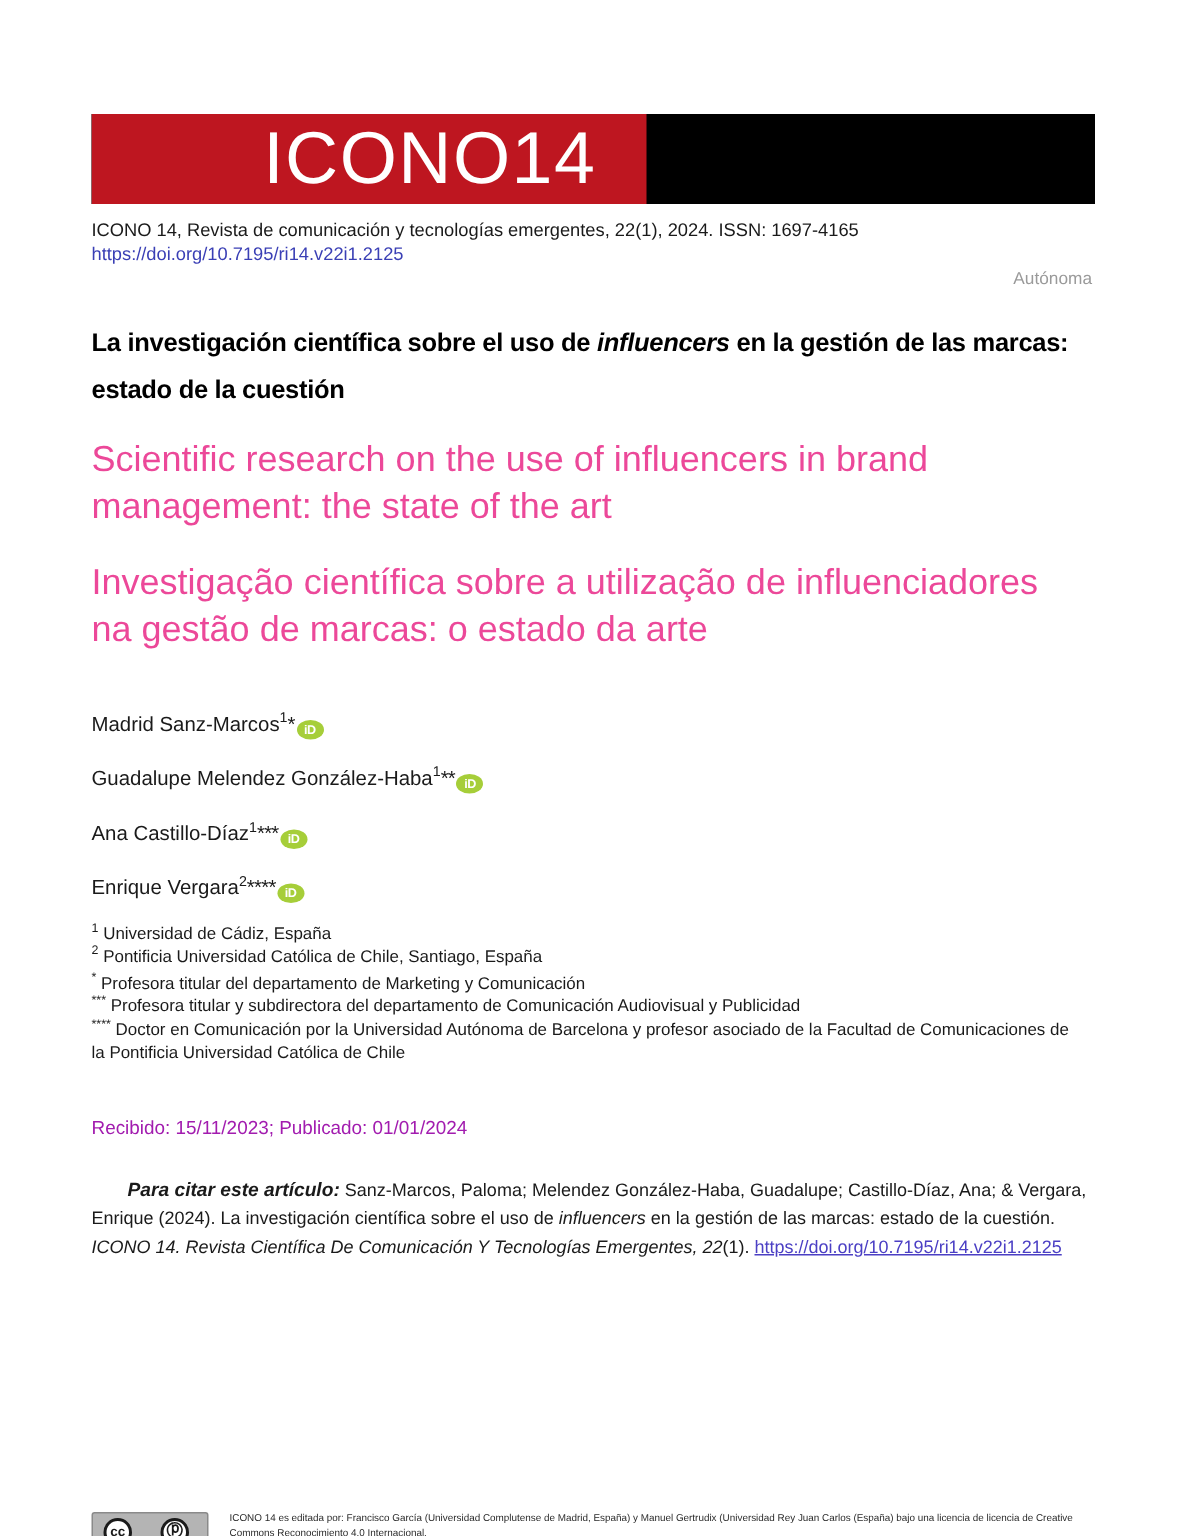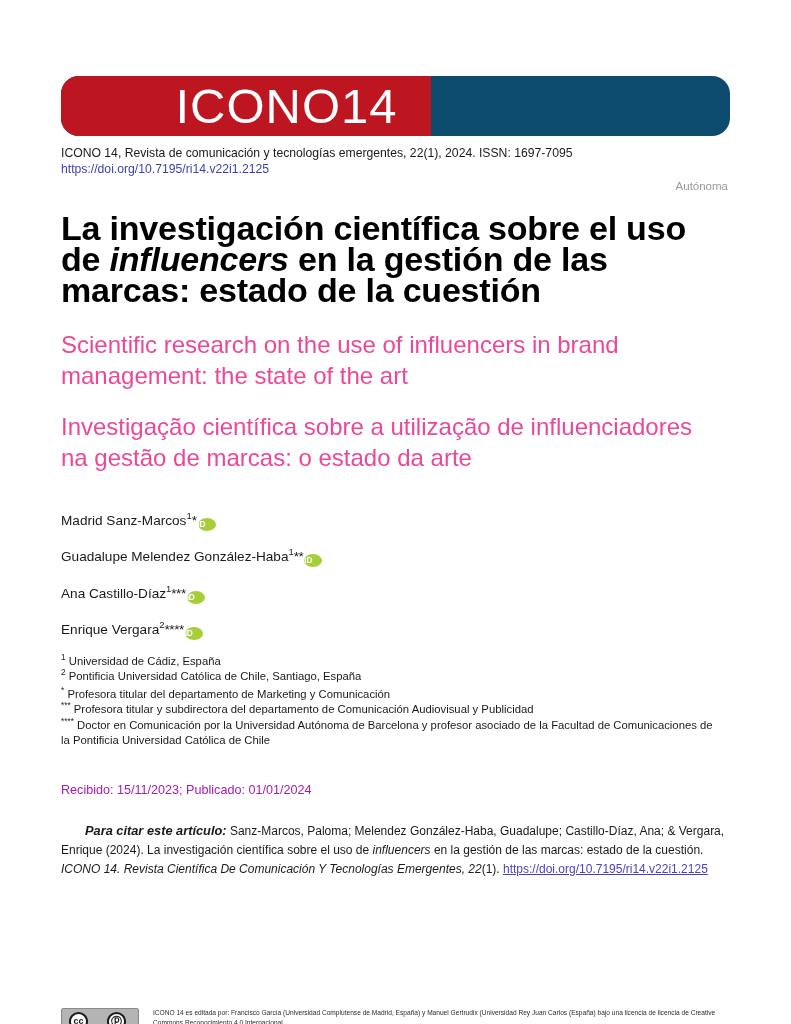--- a/index.html
+++ b/index.html
@@ -23,23 +23,22 @@
     box-sizing: border-box;
     padding: 0 61px;
   }
 
   
   .masthead {
     position: relative;
     margin-top: 76px;
     height: 60px;
     width: 669px;
-    background: #0c4a6e;
+    background: #000000;
     overflow: hidden;
-    border-radius: 18px;
   }
   .masthead-red {
     position: absolute;
     left: 0;
     top: 0;
     width: 370px;
     height: 100%;
     background: #be1620;
   }
   .masthead-wordmark {
@@ -80,21 +79,21 @@
     text-align: right;
     font-size: 11.5px;
     color: #9a9a9a;
     margin-top: 3px;
     padding-right: 2px;
   }
 
   
   .title-es {
     margin-top: 21px;
-    font-size: 34px;
+    font-size: 17px;
     font-weight: bold;
     line-height: 31px;
     letter-spacing: -0.2px;
     color: #000000;
     max-width: 660px;
   }
   .title-es .it {
     font-style: italic;
     font-weight: bold;
   }
@@ -129,21 +128,21 @@
   .orcid {
     display: inline-block;
     width: 18px;
     height: 13px;
     border-radius: 50%;
     background: #a6ce39;
     color: #ffffff;
     font-size: 8.4px;
     font-weight: bold;
     line-height: 13px;
-    text-align: left;
+    text-align: center;
     vertical-align: -2px;
     margin-left: 1px;
     letter-spacing: -0.3px;
     margin-top: 23px;
   }
 
   
   .affiliations {
     margin-top: 13px;
   }
@@ -241,21 +240,21 @@
 <body>
 
 <div class="page">
 
   <div class="masthead">
     <div class="masthead-red"></div>
     <div class="masthead-wordmark">ICONO14</div>
   </div>
 
   <div class="journal-line">
-    <span>ICONO 14, Revista de comunicación y tecnologías emergentes, 22(1), 2024. ISSN: 1697-7095</span>
+    <span>ICONO 14, Revista de comunicación y tecnologías emergentes, 22(1), 2024. ISSN: 1697-4165</span>
     <a class="doi-link-plain" href="#">https://doi.org/10.7195/ri14.v22i1.2125</a>
   </div>
 
   <div class="section-label">Autónoma</div>
 
   <h1 class="title-es">
     <span>La investigación científica sobre el uso de </span><span class="it">influencers</span><span> en la gestión de las marcas: estado de la cuestión</span>
   </h1>
 
   <h2 class="title-en">Scientific research on the use of influencers in brand management: the state of the art</h2>

